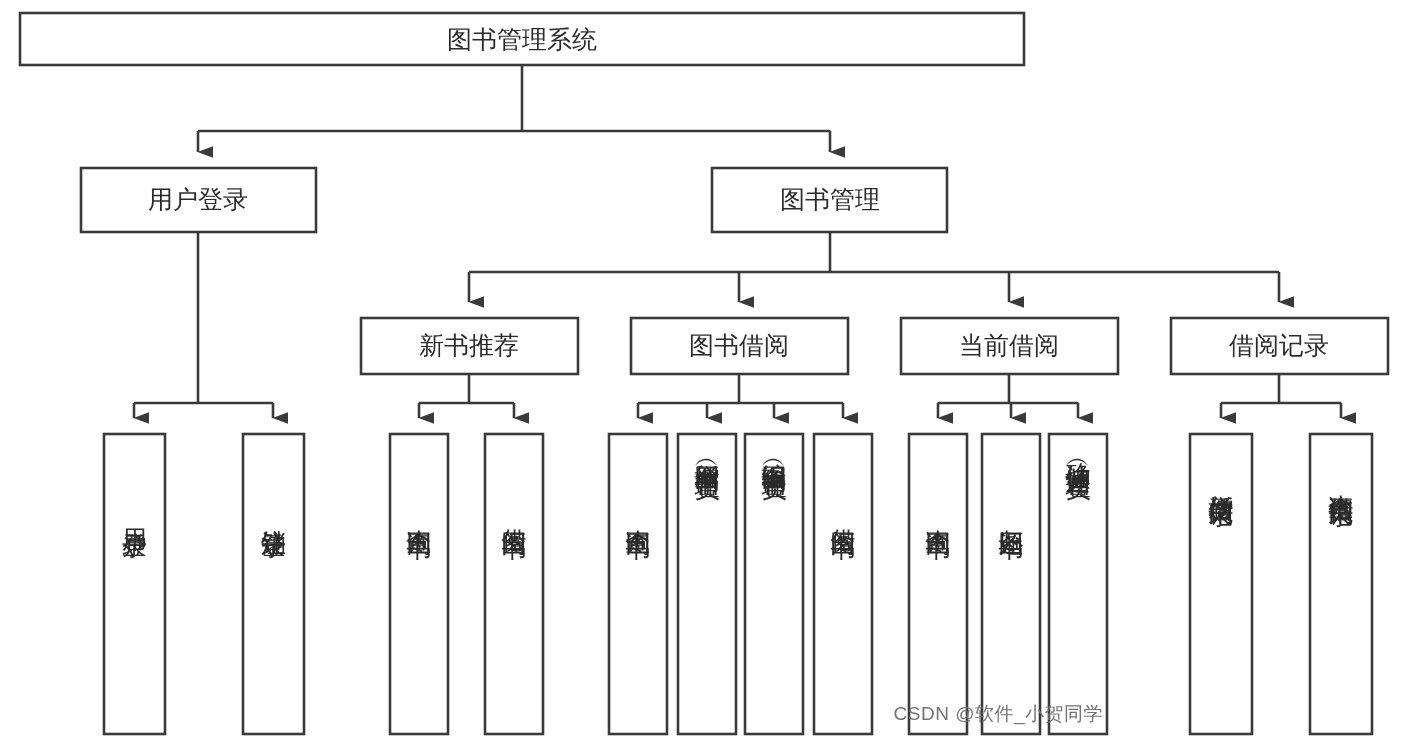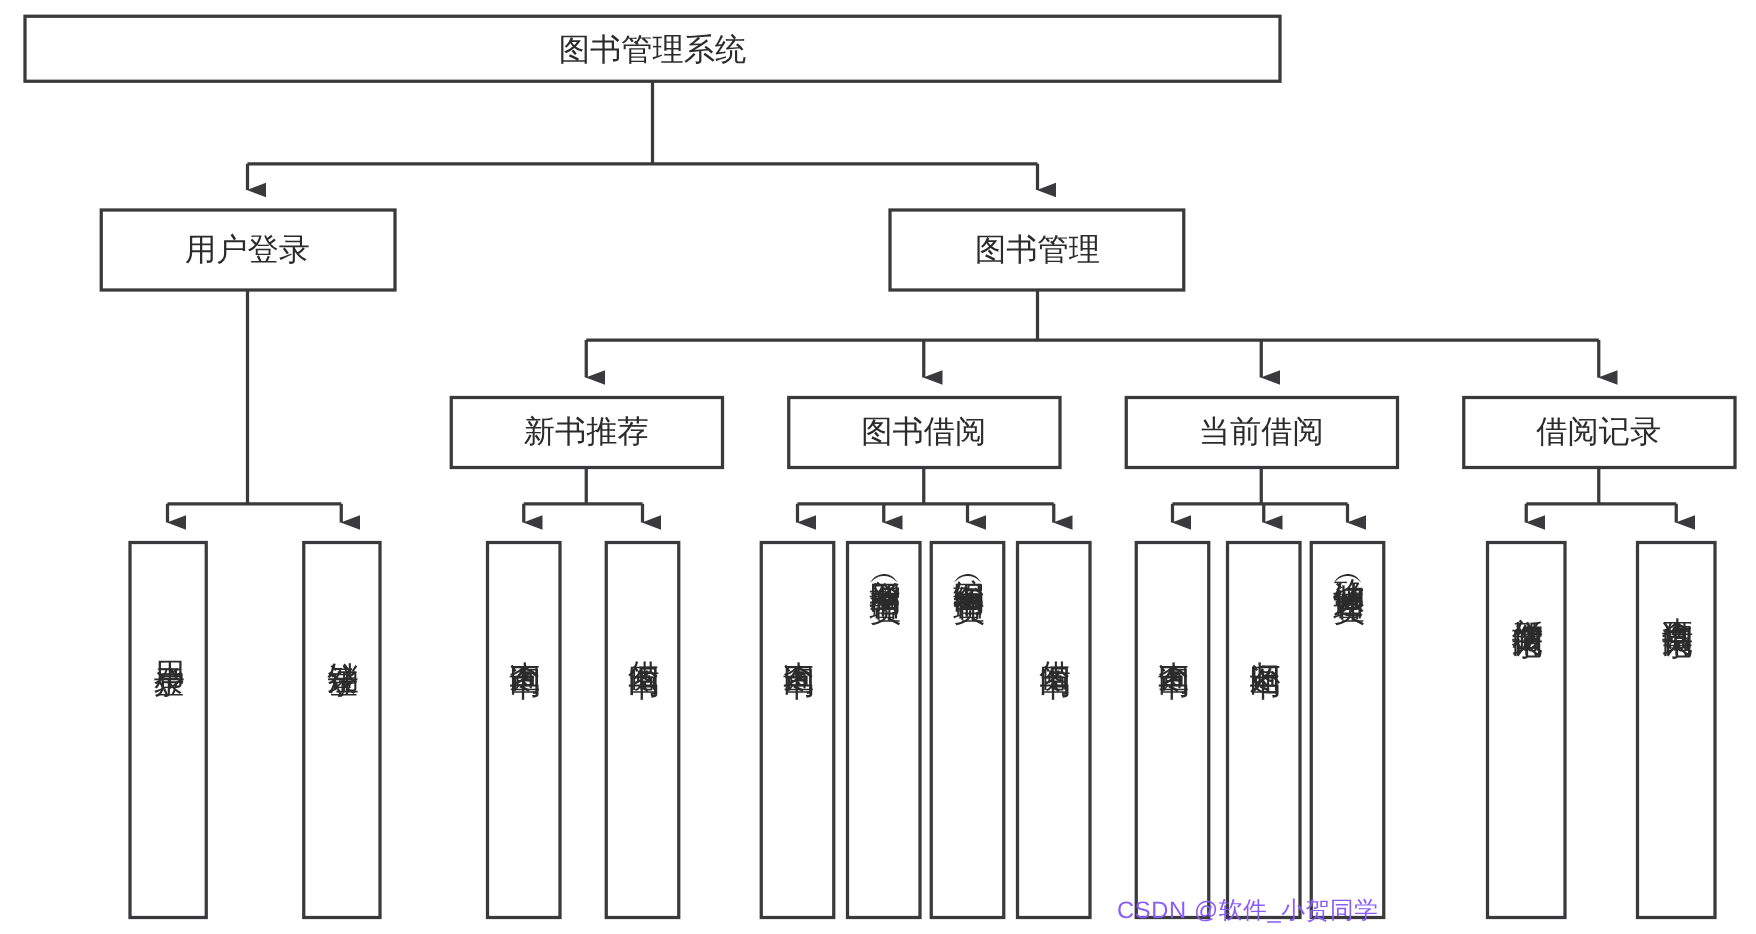--- a/index.html
+++ b/index.html
@@ -63,24 +63,24 @@
     font-size: 25px;
     line-height: 1.08;
     letter-spacing: 2px;
     color: #2b2b2b;
     white-space: nowrap;
     text-align: left;
   }
   .watermark {
     position: absolute;
     right: 10px;
-    bottom: 6px;
+    bottom: 20px;
     font-family: "Liberation Sans", "DejaVu Sans", sans-serif;
     font-size: 19px;
-    color: #8b5cf6;
+    color: #737373;
     letter-spacing: 0.5px;
     white-space: nowrap;
   }
 </style>
 </head>
 <body>
 
 <div id="diagram-root">
 
   <svg class="diagram-canvas" viewBox="0 0 1405 747" xmlns="http://www.w3.org/2000/svg">

